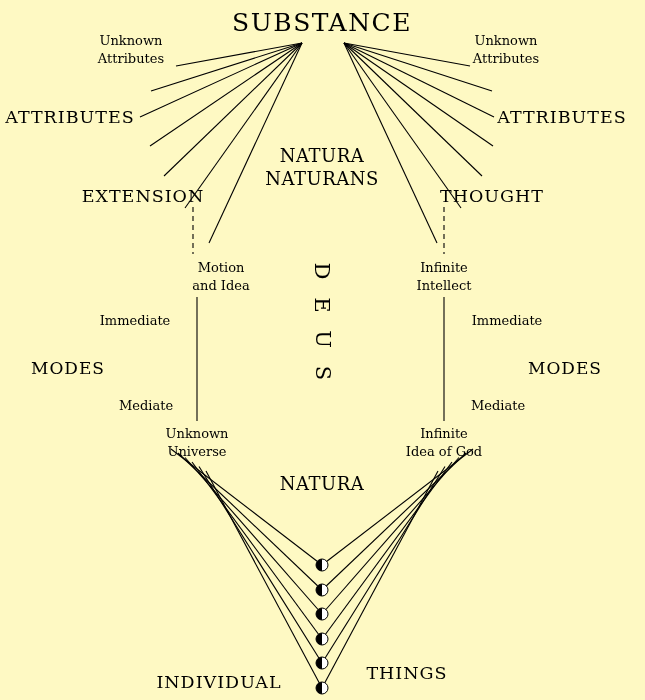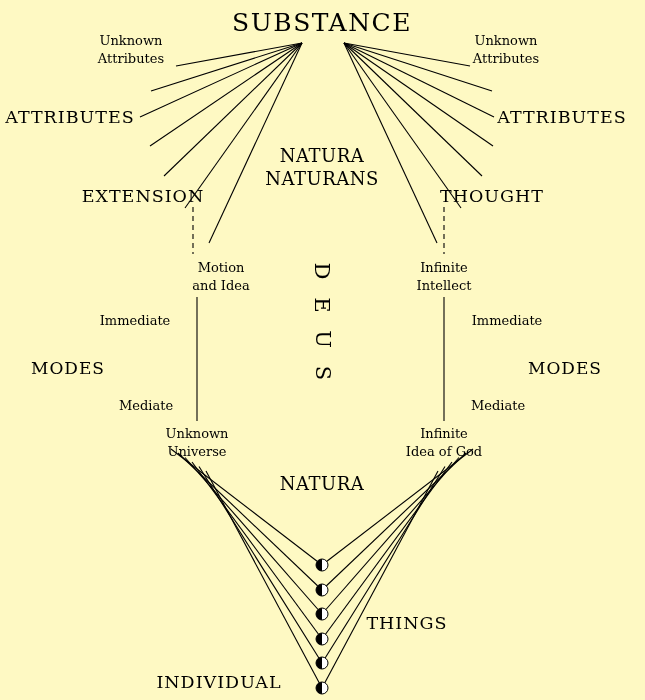--- a/index.html
+++ b/index.html
@@ -185,15 +185,15 @@
   <div class="label t-sm two-line" style="left:444px; top:443px;">
     <span>Infinite</span>
     <span>Idea of God</span>
   </div>
 
   <div class="label t-nat two-line" style="left:322px; top:483px;">
     <span>NATURA</span>
   </div>
 
   <div class="label t-lg" style="left:219px; top:682px;">INDIVIDUAL</div>
-  <div class="label t-lg" style="left:407px; top:623px;text-align:center;">THINGS</div>
+  <div class="label t-lg" style="left:407px; top:673px;text-align:center;">THINGS</div>
 
 </div>
 
 </body></html>

